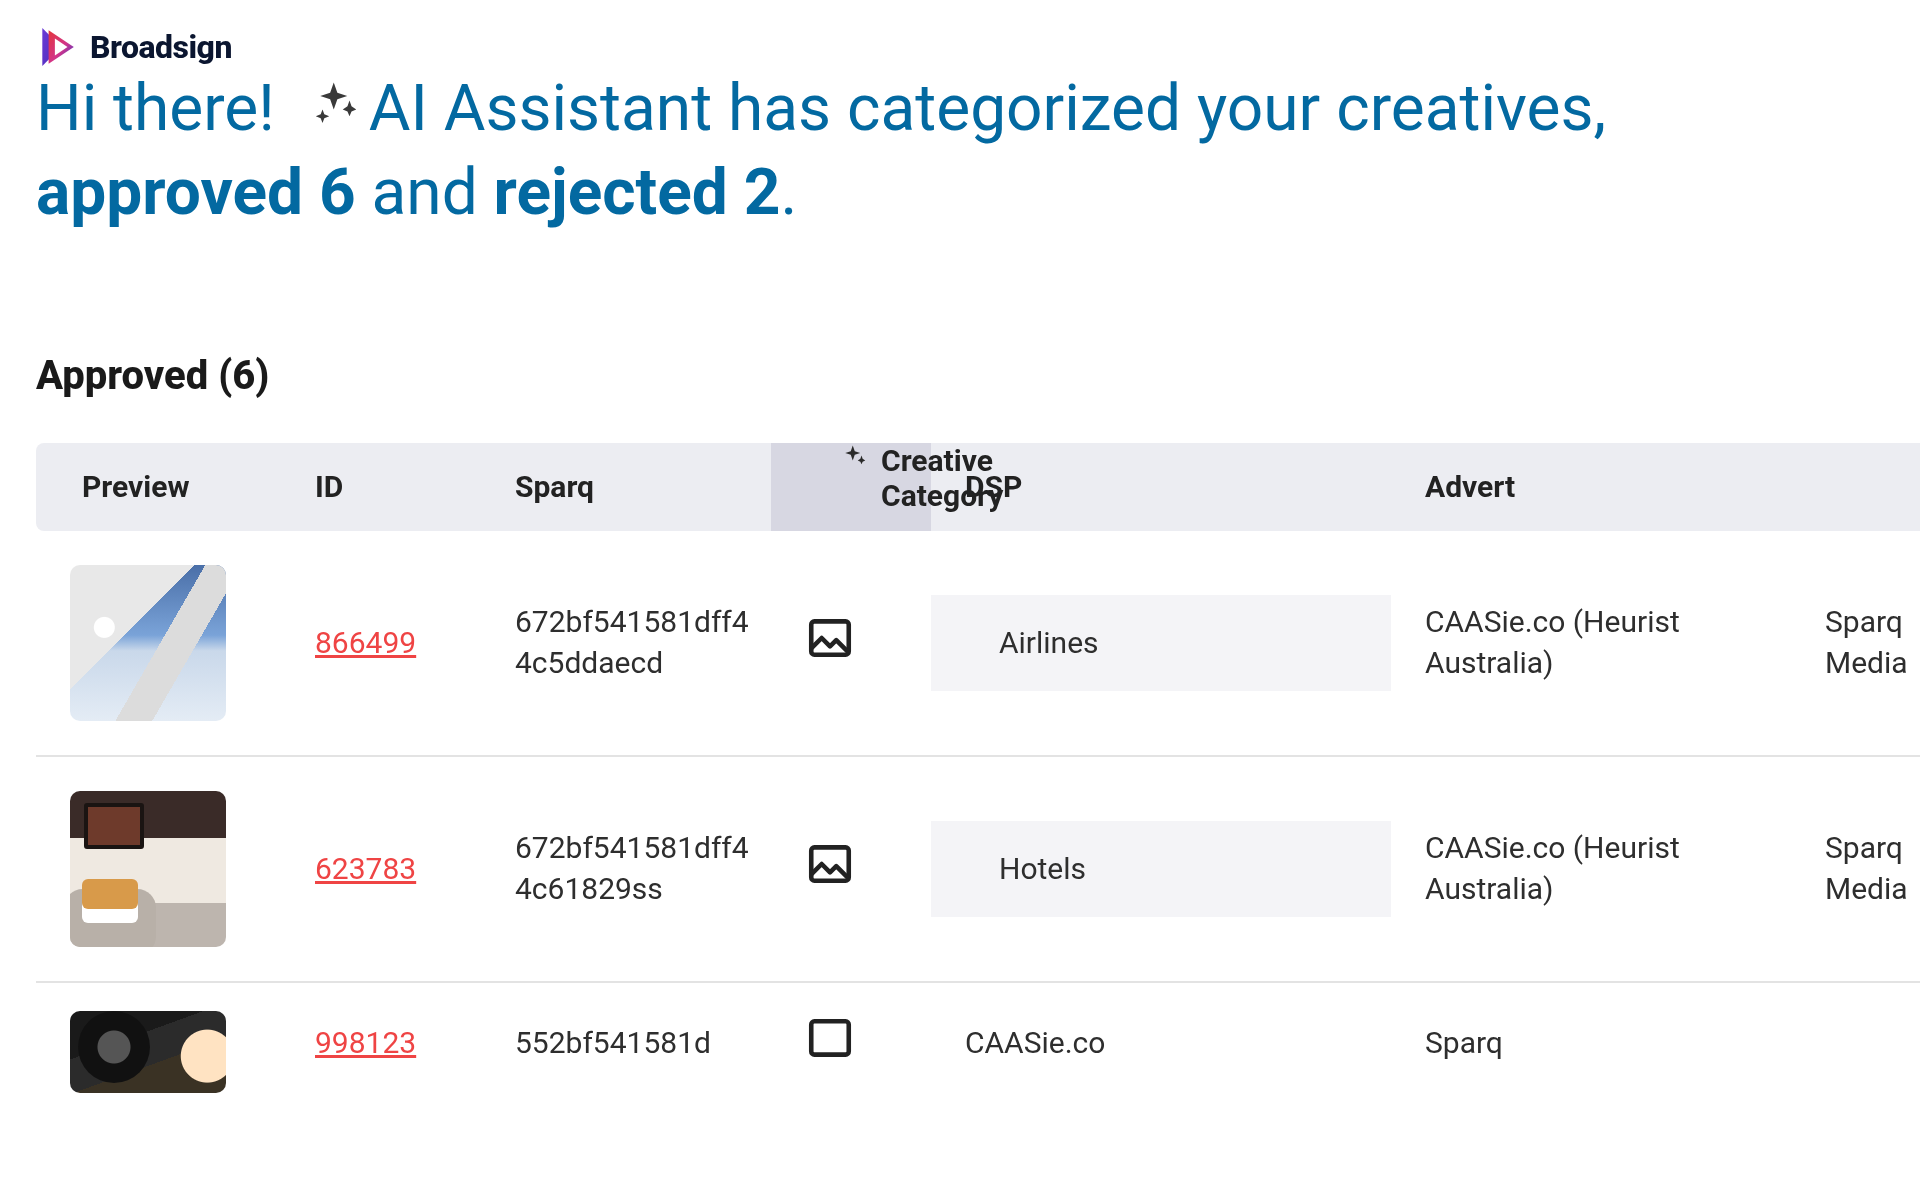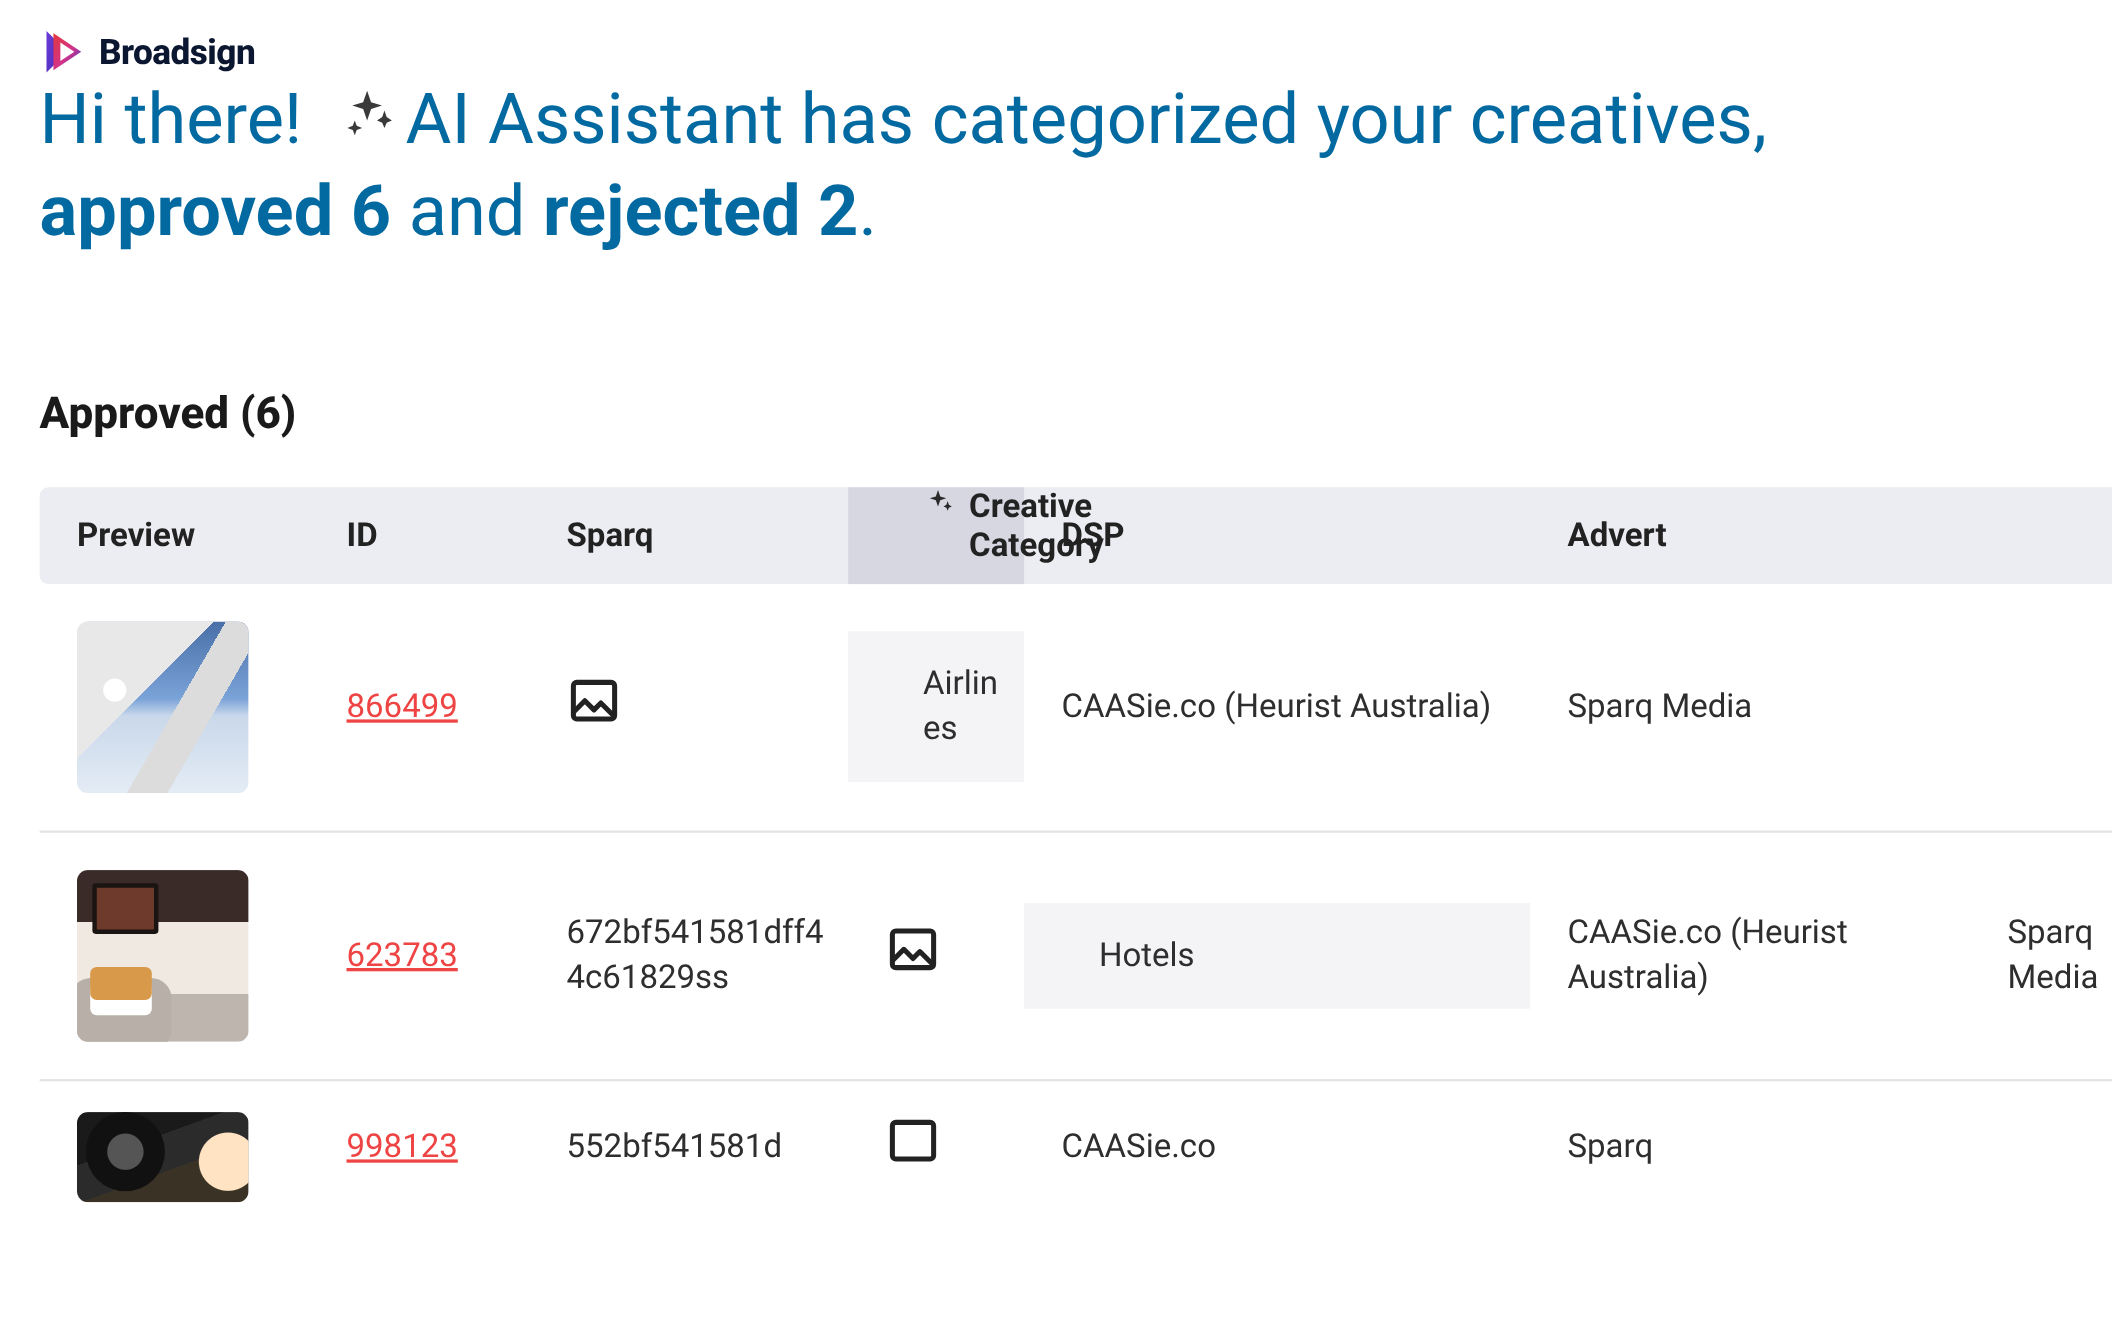--- a/index.html
+++ b/index.html
@@ -66,21 +66,21 @@
     padding-left: 34px;
   }
   .th.ai {
     background: #d7d7e2;
     height: 100%;
     display: flex;
     gap: 12px;
     padding-left: 68px;
   }
   .th.ai .sparkle-col { width: 30px; height: 30px; }
-  .th:first-child { padding-left: 34px; }
+  .th:first-child { padding-left: 34px; margin-left: 12px; }
 
   .tbody-row {
     border-bottom: 2px solid #e3e3e3;
     min-height: 226px;
   }
   .td {
     font-size: 30px;
     color: #2e2e2e;
     padding: 28px 20px 28px 34px;
     line-height: 1.35;
@@ -204,20 +204,21 @@
     <div class="th">Advert</div>
   </div>
 
   <div class="tbody-row">
     <div class="td">
       <div class="thumb airplane"></div>
     </div>
     <div class="td id">
       <a href="#">866499</a>
     </div>
+    <div class="td">672bf541581dff44c5ddaecd</div>
     <div class="td">
       <span>
         <svg class="type-icon-svg" viewBox="0 0 24 24" fill="none" stroke="#222" stroke-width="2.2">
           <rect x="3" y="4" width="18" height="16" rx="1.5"></rect>
           <path d="M3 17l5-5 4 4 3-3 6 6" stroke-linejoin="round"></path>
         </svg>
       </span>
     </div>
     <div class="td ai-col">Airlines</div>
     <div class="td">CAASie.co (Heurist Australia)</div>

